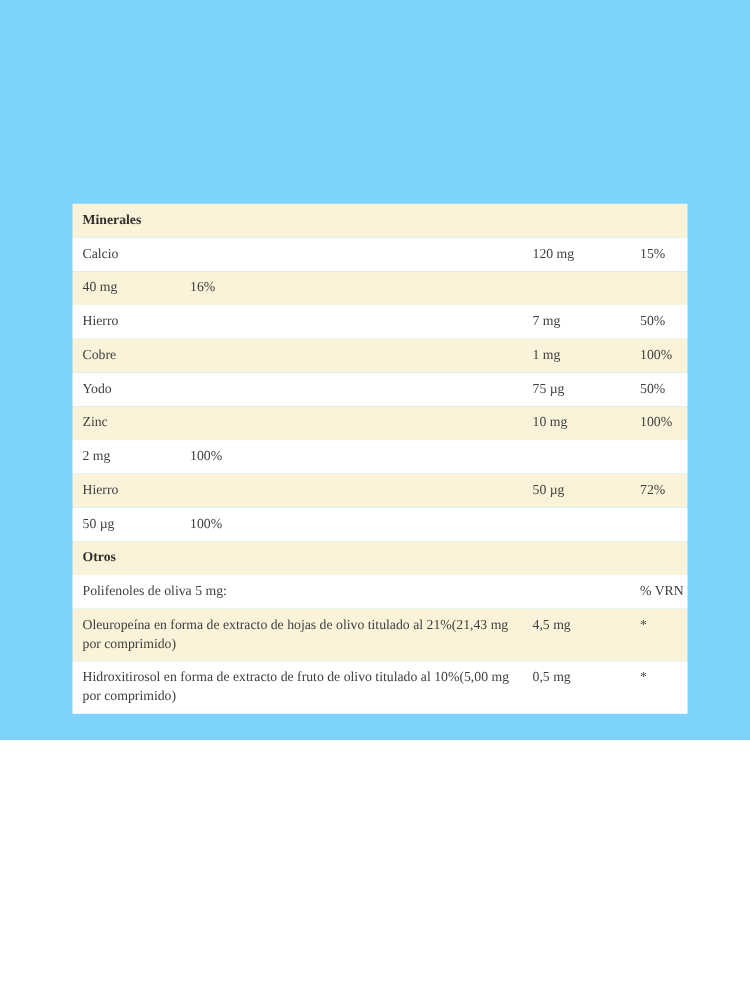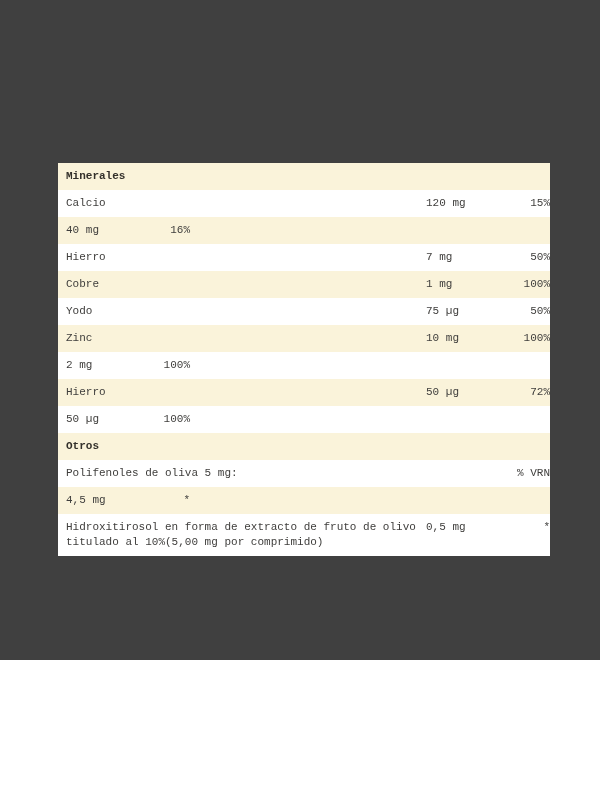--- a/index.html
+++ b/index.html
@@ -3,24 +3,24 @@
 <meta charset="utf-8">
 <style>
   html, body {
     margin: 0;
     padding: 0;
     background: #ffffff;
   }
   .page {
     position: relative;
     width: 600px;
-    height: 660px;
-    background: #404040;
+    height: 592px;
+    background: #7dd3fc;
     overflow: hidden;
-    font-family: Liberation Mono, monospace;
+    font-family: Liberation Serif, serif;
   }
   .nutrition-table {
     position: absolute;
     left: 58px;
     top: 163px;
     width: 492px;
     font-size: 11px;
     color: #3f3e3c;
   }
   .row {
@@ -43,21 +43,21 @@
   }
   .cell.amount {
     flex: 0 0 58px;
     text-align: left;
     white-space: nowrap;
   }
   .cell.percent {
     flex: 0 0 66px;
     box-sizing: border-box;
     padding-left: 28px;
-    text-align: right;
+    text-align: left;
     white-space: nowrap;
   }
 </style>
 </head>
 <body>
 
 <div class="page">
   <div class="nutrition-table">
 
     <div class="row section-header stripe">
@@ -119,20 +119,21 @@
       <div class="cell label">Otros</div>
     </div>
 
     <div class="row">
       <div class="cell label">Polifenoles de oliva 5 mg:</div>
       <div class="cell amount"></div>
       <div class="cell percent">% VRN</div>
     </div>
 
     <div class="row stripe">
+      <div class="cell label">Oleuropeína en forma de extracto de hojas de olivo titulado al 21%(21,43 mg por comprimido)</div>
       <div class="cell amount">4,5 mg</div>
       <div class="cell percent">*</div>
     </div>
 
     <div class="row">
       <div class="cell label">Hidroxitirosol en forma de extracto de fruto de olivo titulado al 10%(5,00 mg por comprimido)</div>
       <div class="cell amount">0,5 mg</div>
       <div class="cell percent">*</div>
     </div>
 

